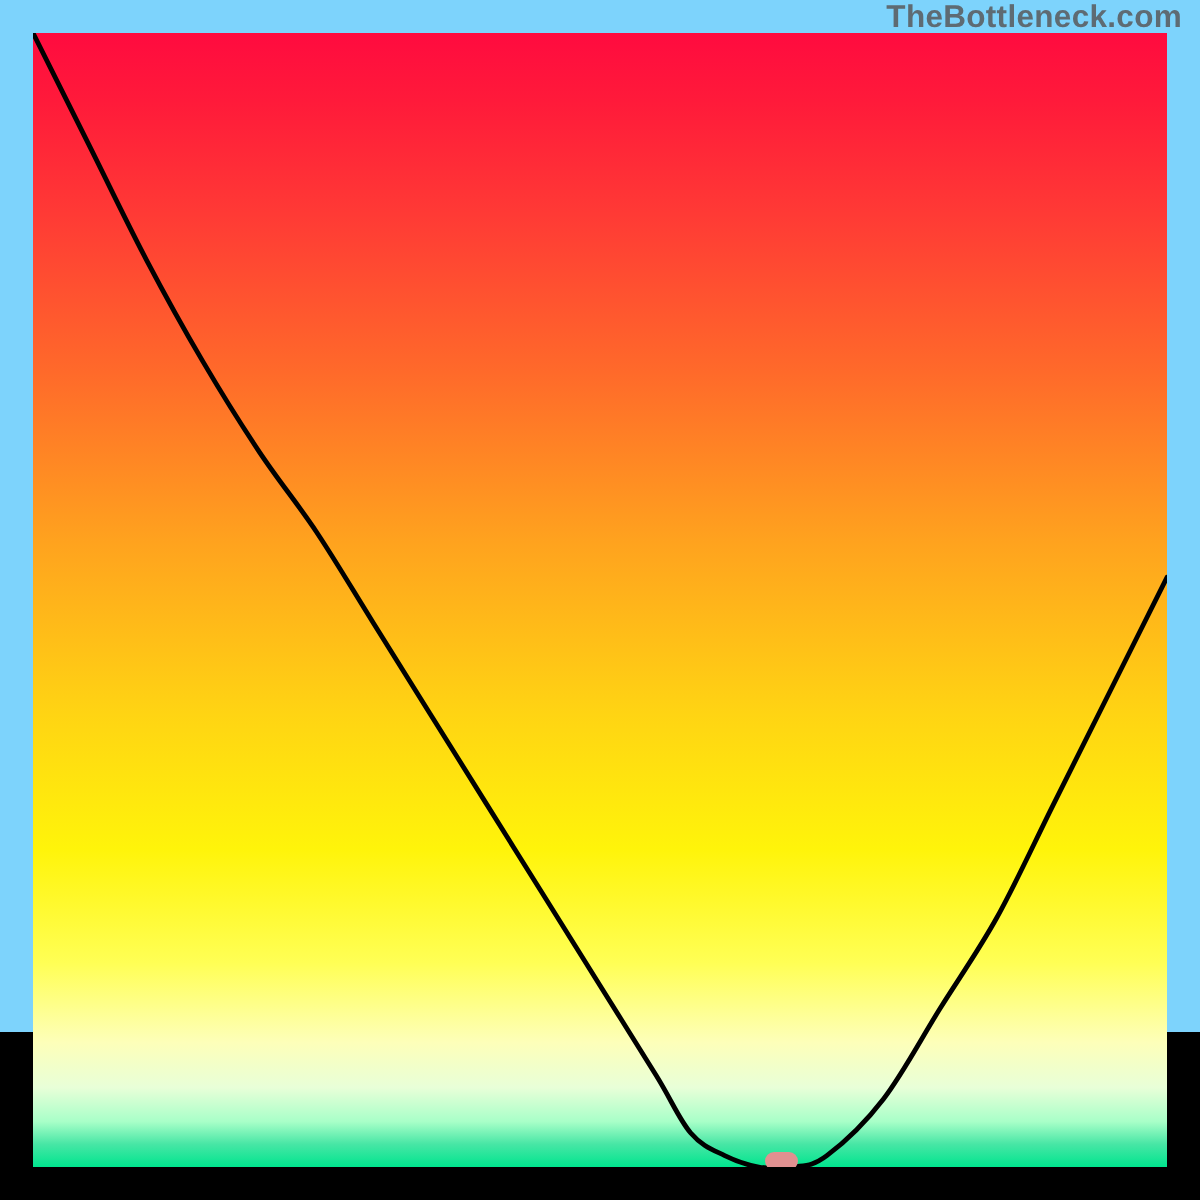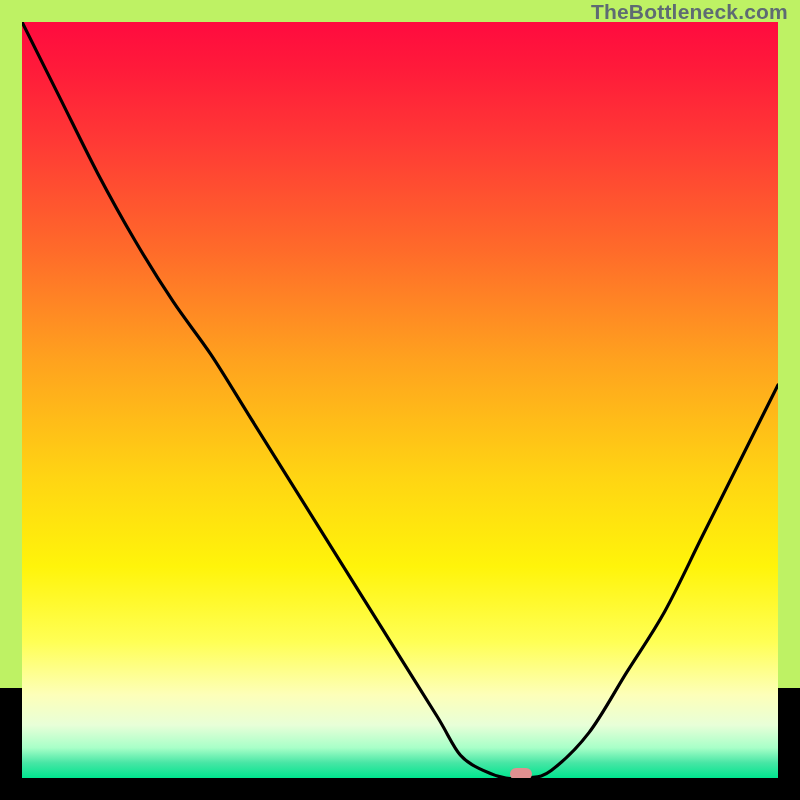--- a/index.html
+++ b/index.html
@@ -1,21 +1,21 @@
 <!DOCTYPE html>
 <html><head>
 <meta charset="utf-8">
 <style>
   * { margin: 0; padding: 0; box-sizing: border-box; }
   html, body { width: 800px; height: 800px; overflow: hidden; background: #000; }
   .frame {
     position: relative;
     width: 800px;
     height: 688px;
-    background: #bef264;
+    background: #7dd3fc;
   }
   .plot {
     position: absolute;
     left: 22px;
     top: 22px;
     width: 756px;
     height: 756px;
     overflow: hidden;
   }
   .gradient {

